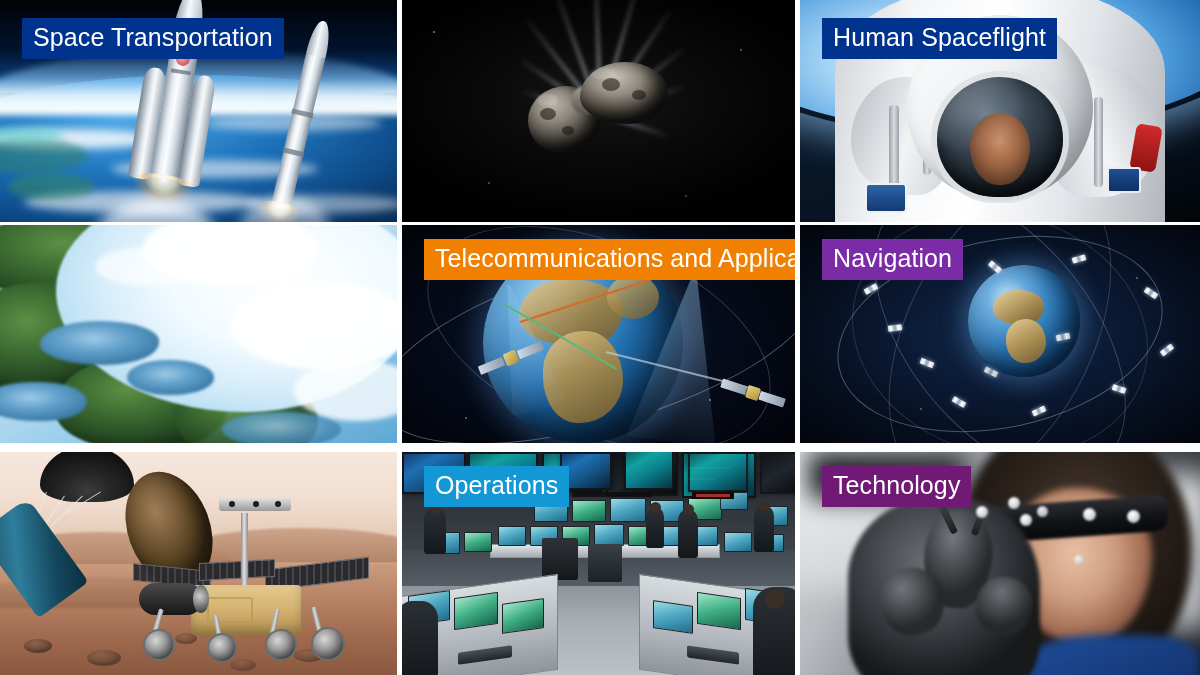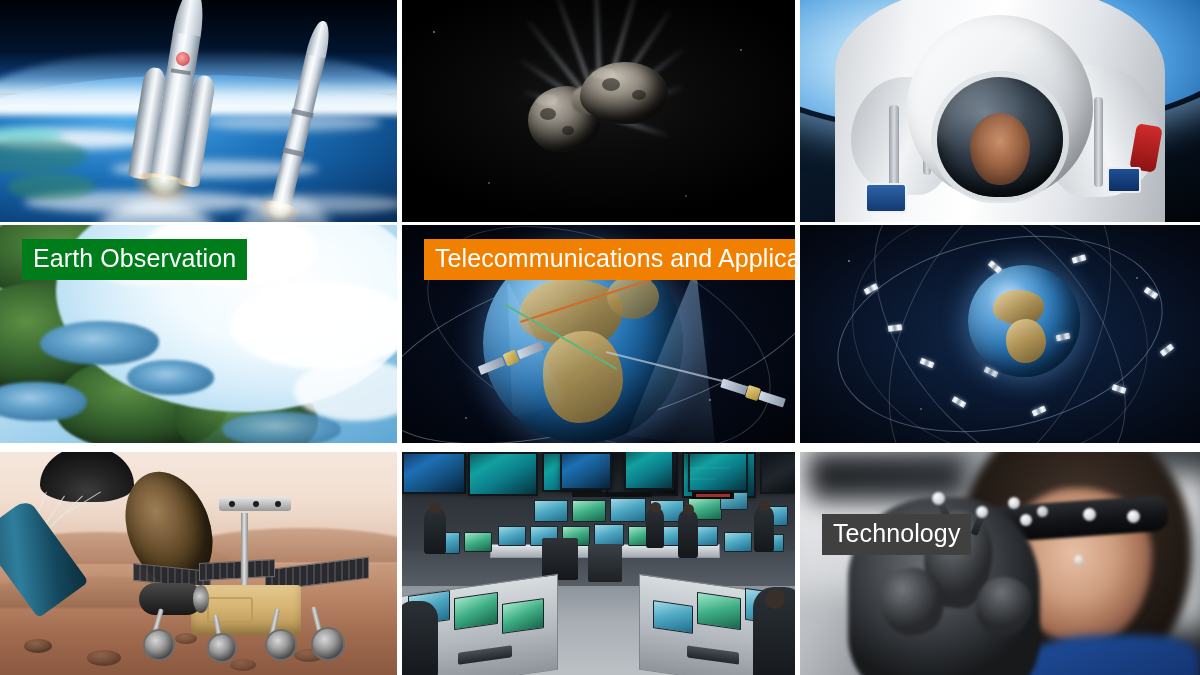--- a/index.html
+++ b/index.html
@@ -286,20 +286,21 @@
 
       <div class="rocket" style="left:248px; top:16px; width:58px; height:212px; transform: rotate(13deg);">
         <div class="rk-nose" style="left:18px; top:0; width:20px; height:40px;"></div>
         <div class="rk-body" style="left:18px; top:36px; width:20px; height:156px;"></div>
         <div style="position:absolute;left:17px;top:92px;width:22px;height:5px;background:#6c7884;opacity:.75;"></div>
         <div style="position:absolute;left:17px;top:132px;width:22px;height:5px;background:#6c7884;opacity:.75;"></div>
         <div class="rk-flame" style="left:4px; top:186px; width:46px; height:46px;"></div>
       </div>
       <div class="rk-trail" style="left:240px; top:198px; width:90px; height:60px; opacity:.8;"></div>
     </div>
+    <div class="label" style="background: rgb(0, 51, 141); color: rgb(255, 255, 255);">Space Transportation</div>
   </div>
 
   <div class="tile r1c2">
     <div class="art">
       <div class="sc-bg"></div>
       <div class="sc-star" style="left:8%;top:14%;width:2px;height:2px;opacity:.5;"></div>
       <div class="sc-star" style="left:86%;top:22%;width:2px;height:2px;opacity:.4;"></div>
       <div class="sc-star" style="left:22%;top:82%;width:2px;height:2px;opacity:.35;"></div>
       <div class="sc-star" style="left:72%;top:88%;width:2px;height:2px;opacity:.3;"></div>
       <div class="sc-jets">
@@ -344,40 +345,40 @@
         <div class="hs-patchA"></div>
         <div class="hs-patchB"></div>
         <div class="hs-helmet">
           <div class="hs-visor">
             <div class="hs-face"></div>
             <div class="hs-visorGlare"></div>
           </div>
         </div>
       </div>
     </div>
+    <div class="label" style="background: rgb(0, 51, 141); color: rgb(255, 255, 255);">Human Spaceflight</div>
   </div>
 
   <div class="tile r2c1">
     <div class="art">
       <div class="eo-bg"></div>
       <div class="eo-land" style="left:-6%;top:-8%;width:54%;height:46%;border-radius:44% 56% 40% 60% / 52% 44% 56% 48%;"></div>
       <div class="eo-land" style="left:-10%;top:26%;width:42%;height:52%;border-radius:52% 48% 60% 40% / 46% 54% 42% 58%;"></div>
       <div class="eo-land" style="left:14%;top:60%;width:44%;height:44%;border-radius:48% 52% 44% 56% / 54% 46% 58% 42%;"></div>
       <div class="eo-land" style="left:44%;top:70%;width:36%;height:38%;border-radius:50% 50% 46% 54% / 44% 56% 48% 52%;opacity:.9;"></div>
       <div class="eo-ice"></div>
       <div class="eo-water" style="left:10%;top:44%;width:30%;height:20%;border-radius:50% 50% 46% 54% / 54% 46% 52% 48%;"></div>
       <div class="eo-water" style="left:32%;top:62%;width:22%;height:16%;border-radius:48% 52% 50% 50% / 50% 50% 48% 52%;"></div>
       <div class="eo-water" style="left:-4%;top:72%;width:26%;height:18%;border-radius:52% 48% 44% 56% / 46% 54% 52% 48%;"></div>
       <div class="eo-water" style="left:56%;top:86%;width:30%;height:16%;border-radius:50%;opacity:.8;"></div>
       <div class="eo-snow" style="left:36%;top:-6%;width:44%;height:34%;"></div>
       <div class="eo-snow" style="left:58%;top:26%;width:46%;height:40%;"></div>
       <div class="eo-snow" style="left:24%;top:10%;width:26%;height:18%;opacity:.7;"></div>
       <div class="eo-snow" style="left:74%;top:62%;width:32%;height:28%;opacity:.85;"></div>
     </div>
-    <div class="label" style="background: rgb(0, 125, 27); color: rgb(255, 255, 255);">Earth Observation</div>
   </div>
 
   <div class="tile r2c2">
     <div class="art">
       <div class="tc-bg"></div>
       <div class="tc-star" style="left:90%;top:12%;width:2px;height:2px;"></div>
       <div class="tc-star" style="left:8%;top:18%;width:2px;height:2px;opacity:.6;"></div>
       <div class="tc-star" style="left:78%;top:80%;width:2px;height:2px;opacity:.5;"></div>
       <div class="tc-star" style="left:16%;top:88%;width:2px;height:2px;opacity:.4;"></div>
 
@@ -446,20 +447,21 @@
       <div class="nv-sat" style="left:47%;top:18%;transform: rotate(40deg);"></div>
       <div class="nv-sat" style="left:68%;top:14%;transform: rotate(-16deg);"></div>
       <div class="nv-sat" style="left:86%;top:30%;transform: rotate(34deg);"></div>
       <div class="nv-sat" style="left:90%;top:56%;transform: rotate(-38deg);"></div>
       <div class="nv-sat" style="left:78%;top:74%;transform: rotate(18deg);"></div>
       <div class="nv-sat" style="left:58%;top:84%;transform: rotate(-24deg);"></div>
       <div class="nv-sat" style="left:38%;top:80%;transform: rotate(30deg);"></div>
       <div class="nv-sat" style="left:64%;top:50%;transform: rotate(-12deg);opacity:.9;"></div>
       <div class="nv-sat" style="left:46%;top:66%;transform: rotate(26deg);opacity:.85;"></div>
     </div>
+    <div class="label" style="background: rgb(123, 43, 165); color: rgb(255, 255, 255);">Navigation</div>
   </div>
 
   <div class="tile r3c1">
     <div class="art">
       <div class="ex-sky"></div>
       <div class="ex-hill" style="left:-10%;top:36%;width:70%;height:18%;"></div>
       <div class="ex-hill" style="left:40%;top:34%;width:72%;height:16%;opacity:.9;"></div>
       <div class="ex-ground"></div>
       <div class="ex-hill" style="left:-14%;top:56%;width:80%;height:14%;background:linear-gradient(180deg,#b98a6b,#9c6d51);"></div>
       <div class="ex-rock" style="left:6%;bottom:10%;width:28px;height:14px;opacity:.7;"></div>
@@ -568,20 +570,21 @@
       <div class="op-monitor g" style="left:100px;bottom:44px;width:42px;height:30px;transform: skewY(-8deg);"></div>
       <div class="op-monitor" style="right:6px;bottom:52px;width:44px;height:32px;transform: skewY(8deg);"></div>
       <div class="op-monitor g" style="right:54px;bottom:48px;width:44px;height:32px;transform: skewY(8deg);"></div>
       <div class="op-monitor" style="right:102px;bottom:44px;width:40px;height:28px;transform: skewY(8deg);"></div>
       <div style="position:absolute;left:56px;bottom:14px;width:54px;height:12px;background:linear-gradient(180deg,#4a5056,#22262a);border-radius:2px;transform: skewY(-8deg);"></div>
       <div style="position:absolute;right:56px;bottom:14px;width:52px;height:12px;background:linear-gradient(180deg,#4a5056,#22262a);border-radius:2px;transform: skewY(8deg);"></div>
       <div class="op-person" style="left:-6px;bottom:-4px;width:42px;height:78px;"></div>
       <div class="op-person" style="right:-10px;bottom:-8px;width:52px;height:96px;"></div>
       <div class="op-head" style="right:10px;bottom:66px;width:20px;height:20px;"></div>
     </div>
+    <div class="label" style="background: rgb(20, 152, 213); color: rgb(255, 255, 255);">Operations</div>
   </div>
 
   <div class="tile r3c3">
     <div class="art">
       <div class="tg-bg"></div>
       <div class="tg-blur1"></div>
       <div class="tg-blur2"></div>
       <div class="tg-blur3"></div>
       <div class="tg-hair"></div>
       <div class="tg-face"></div>
@@ -596,16 +599,16 @@
       <div class="tg-finger" style="left:31%;top:26%;width:17%;height:44%;transform: rotate(4deg);"></div>
       <div class="tg-finger" style="left:20%;top:52%;width:16%;height:30%;transform: rotate(-14deg);opacity:.95;"></div>
       <div class="tg-finger" style="left:44%;top:56%;width:14%;height:26%;transform: rotate(12deg);opacity:.9;"></div>
       <div class="tg-probe" style="left:36%;top:22%;width:7px;height:34px;transform: rotate(-26deg);"></div>
       <div class="tg-probe" style="left:44%;top:24%;width:7px;height:30px;transform: rotate(22deg);"></div>
       <div class="tg-marker" style="left:33%;top:18%;width:13px;height:13px;"></div>
       <div class="tg-marker" style="left:44%;top:24%;width:12px;height:12px;"></div>
       <div class="tg-marker" style="left:52%;top:20%;width:12px;height:12px;"></div>
       <div class="tg-marker" style="left:55%;top:28%;width:12px;height:12px;"></div>
     </div>
-    <div class="label" style="background: #404040; color: rgb(255, 255, 255); margin-top: 48px;">Technology</div>
+    <div class="label" style="background: #701a75; color: rgb(255, 255, 255);">Technology</div>
   </div>
 
 </div>
 
 </body></html>

